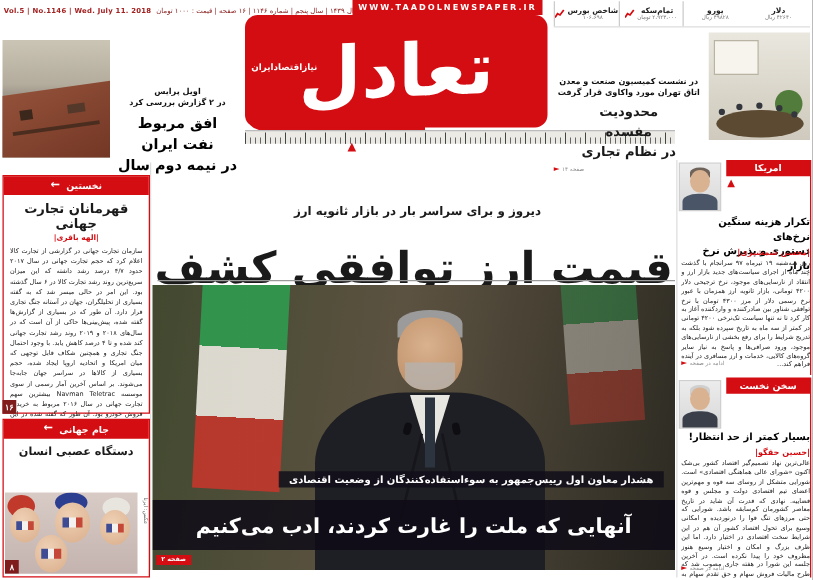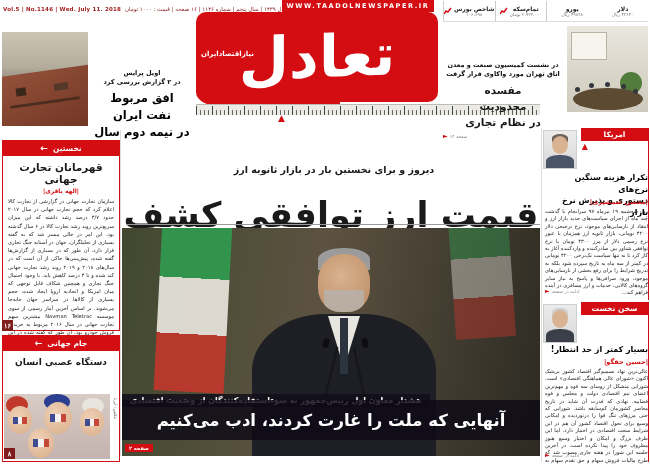--- a/index.html
+++ b/index.html
@@ -95,21 +95,21 @@
     background:linear-gradient(#2f9b4f 0 33%,#d9d5cc 33% 66%,#c3362b 66% 100%);}
   .vp-head{position:absolute;left:196px;top:26px;width:52px;height:58px;border-radius:46% 46% 42% 42%;
     background:radial-gradient(circle at 45% 38%,#d9b28e,#b98a63);}
   .vp-hair{position:absolute;left:196px;top:20px;width:52px;height:22px;border-radius:50% 50% 0 0;background:#9b9b9b;}
   .vp-beard{position:absolute;left:202px;top:62px;width:40px;height:22px;border-radius:0 0 45% 45%;background:#b7b2ab;opacity:.85;}
   .vp-suit{position:absolute;left:130px;top:86px;width:184px;height:142px;border-radius:40% 40% 0 0;background:#1d1f24;}
   .vp-shirt{position:absolute;left:206px;top:88px;width:32px;height:52px;background:#e8e6e0;clip-path:polygon(0 0,100% 0,50% 100%);}
   .vp-tie{position:absolute;left:218px;top:90px;width:8px;height:56px;background:#2c3440;}
   .mic{position:absolute;width:2px;height:70px;background:#15151a;}
   .mic-head{position:absolute;width:6px;height:10px;border-radius:3px;background:#0e0e12;}
-  .ov-kicker-wrap{position:absolute;left:0;top:160px;width:100%;}
+  .ov-kicker-wrap{position:absolute;left:0;top:143px;width:100%;text-align:center;padding-left:46px;}
   .ov-kicker{display:inline-block;background:rgba(18,14,26,.85);color:#fff;font-size:8px;font-weight:bold;padding:2px 8px;}
   .ov-band{position:absolute;left:0;top:172px;width:100%;height:40px;background:rgba(14,11,22,.85);
     color:#fff;font-size:16.5px;font-weight:bold;display:flex;align-items:center;justify-content:center;}
   .ov-marker{position:absolute;left:3px;bottom:4px;background:#d40d12;color:#fff;font-size:5px;font-weight:bold;padding:1px 4px;}
 
   
   .col-sec{width:105px;border-right:1px solid #d40d12;}
   .ed-box{left:543px;top:128px;height:172px;}
   .fw-box{left:543px;top:302px;height:160px;}
   .col-header{position:absolute;right:0;top:0;width:67px;height:13px;background:#d40d12;color:#fff;
@@ -243,41 +243,41 @@
     </div>
     <div class="photo-credit rtl">عکس: ایرنا</div>
   </div>
 
   <div class="abs com-text rtl center">
     <div class="com-kicker">
       <div>در نشست کمیسیون صنعت و معدن</div>
       <div>اتاق تهران مورد واکاوی قرار گرفت</div>
     </div>
     <div class="com-headline">
+      <div>محدودیت</div>
       <div>مفسده</div>
-      <div>محدودیت</div>
       <div>در نظام تجاری</div>
     </div>
     <div class="page-marker ltr" style="margin-top:3px;justify-content:flex-start;">
       <span class="tri">►</span>
       <span>صفحه ۱۴</span>
     </div>
   </div>
   <div class="abs com-photo">
     <div class="com-window"></div>
       <div class="com-plant"></div>
       <div class="com-table"></div>
     <div class="com-p" style="left:8px;bottom:20px;"></div>
     <div class="com-p" style="left:22px;bottom:24px;"></div>
     <div class="com-p" style="left:38px;bottom:25px;"></div>
     <div class="com-p" style="left:54px;bottom:23px;"></div>
     <div class="com-p" style="left:66px;bottom:18px;"></div>
   </div>
 
-  <div class="abs lead-kicker rtl center">دیروز و برای نخستین بار در بازار ثانویه ارز</div>
+  <div class="abs lead-kicker rtl center">دیروز و برای سراسر بار در بازار ثانویه ارز</div>
   <div class="abs lead-headline rtl center">قیمت ارز توافقی کشف شد</div>
   <div class="abs lead-rule"></div>
 
   <div class="abs big-photo">
     <div class="flag"></div>
     <div class="flag2"></div>
     <div class="vp-suit"></div>
     <div class="vp-shirt"></div>
     <div class="vp-tie"></div>
     <div class="vp-hair"></div>

